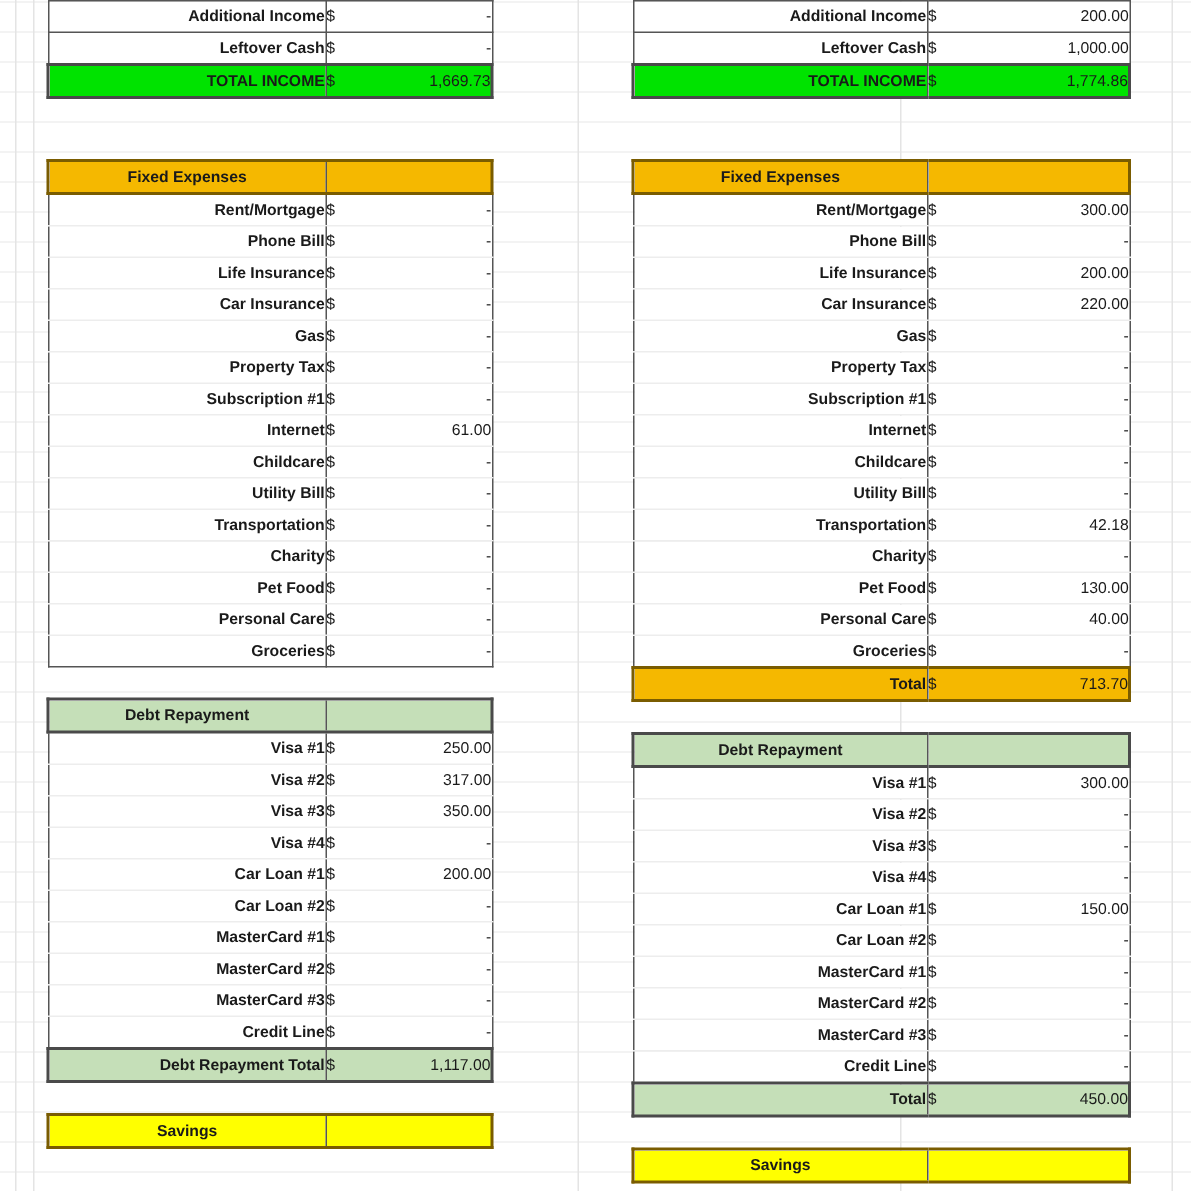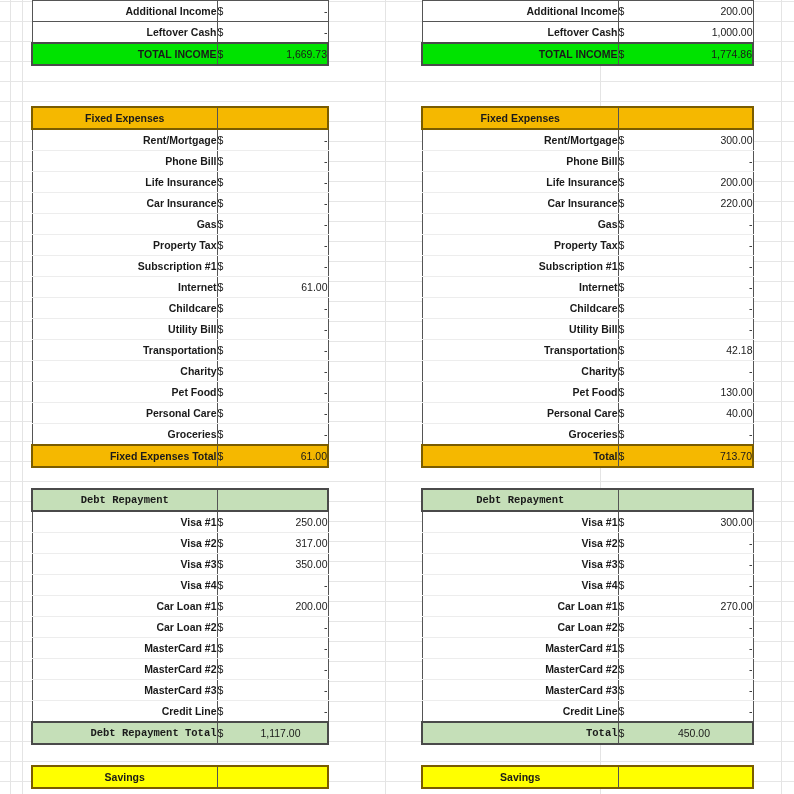--- a/index.html
+++ b/index.html
@@ -101,22 +101,22 @@
   
   .fill-green  td { background: #00e300 !important; border-top: 2px solid #4a4a4a !important; border-bottom: 2px solid #4a4a4a !important; }
   .fill-green  td.label { border-left: 2px solid #4a4a4a !important; }
   .fill-green  td.val   { border-right: 2px solid #4a4a4a !important; }
 
   .fill-orange td { background: #f5b800 !important; border-top: 2px solid #7a5c00 !important; border-bottom: 2px solid #7a5c00 !important; margin-left: 32px; }
   .fill-orange td.label { border-left: 2px solid #7a5c00 !important; }
   .fill-orange td.val   { border-right: 2px solid #7a5c00 !important; }
 
   .fill-sage   td { background: #c5dfb8 !important; border-top: 2px solid #4a4a4a !important; border-bottom: 2px solid #4a4a4a !important; }
-  .fill-sage   td.label { border-left: 2px solid #4a4a4a !important; font-family: Liberation Mono, monospace; }
-  .fill-sage   td.val   { border-right: 2px solid #4a4a4a !important; text-align: center; }
+  .fill-sage   td.label { border-left: 2px solid #4a4a4a !important; }
+  .fill-sage   td.val   { border-right: 2px solid #4a4a4a !important; }
 
   .fill-yellow td { background: #ffff00 !important; border-top: 2px solid #7a5c00 !important; border-bottom: 2px solid #7a5c00 !important; }
   .fill-yellow td.label { border-left: 2px solid #7a5c00 !important; }
   .fill-yellow td.val   { border-right: 2px solid #7a5c00 !important; }
 
   
   td.sechead {
     text-align: center;
     font-weight: bold;
     padding-right: 0;
@@ -246,25 +246,20 @@
         </tr>
         <tr class="item group-box">
           <td class="label normal">Personal Care</td>
           <td class="cur">$</td>
           <td class="val">-</td>
         </tr>
         <tr class="item group-box lastitem">
           <td class="label normal">Groceries</td>
           <td class="cur">$</td>
           <td class="val">-</td>
-        </tr>
-        <tr class="fill-orange">
-          <td class="label">Fixed Expenses Total</td>
-          <td class="cur">$</td>
-          <td class="val">61.00</td>
         </tr>
         <tr class="spacer">
           <td colspan="3"></td>
         </tr>
         <tr class="fill-sage">
           <td class="label sechead">Debt Repayment</td>
           <td class="cur"></td>
           <td class="val"></td>
         </tr>
         <tr class="item group-box">
@@ -471,21 +466,21 @@
           <td class="val">-</td>
         </tr>
         <tr class="item group-box">
           <td class="label normal">Visa #4</td>
           <td class="cur">$</td>
           <td class="val">-</td>
         </tr>
         <tr class="item group-box">
           <td class="label normal">Car Loan #1</td>
           <td class="cur">$</td>
-          <td class="val">270.00</td>
+          <td class="val">150.00</td>
         </tr>
         <tr class="item group-box">
           <td class="label normal">Car Loan #2</td>
           <td class="cur">$</td>
           <td class="val">-</td>
         </tr>
         <tr class="item group-box">
           <td class="label normal">MasterCard #1</td>
           <td class="cur">$</td>
           <td class="val">-</td>

